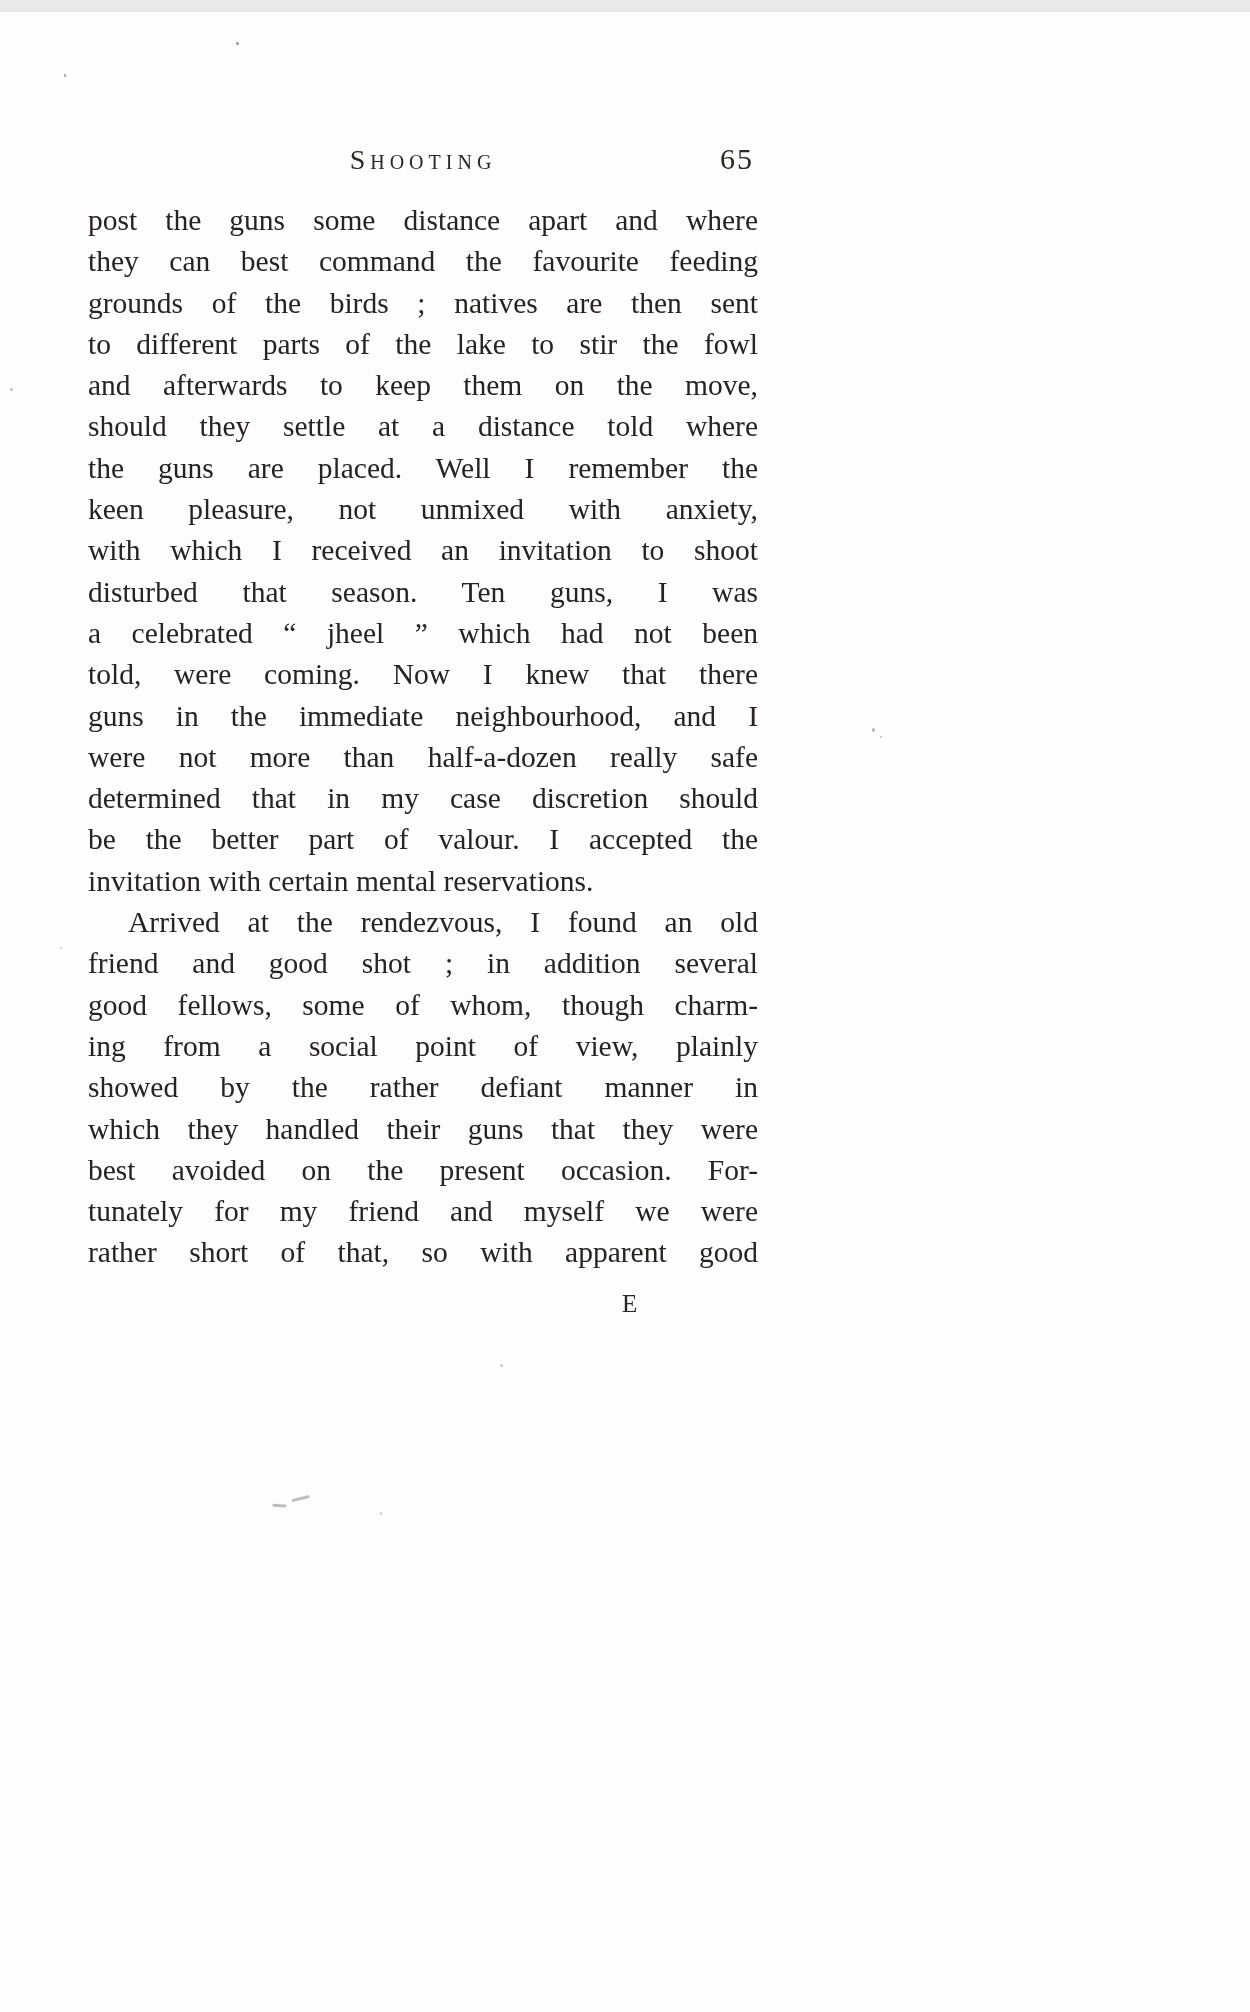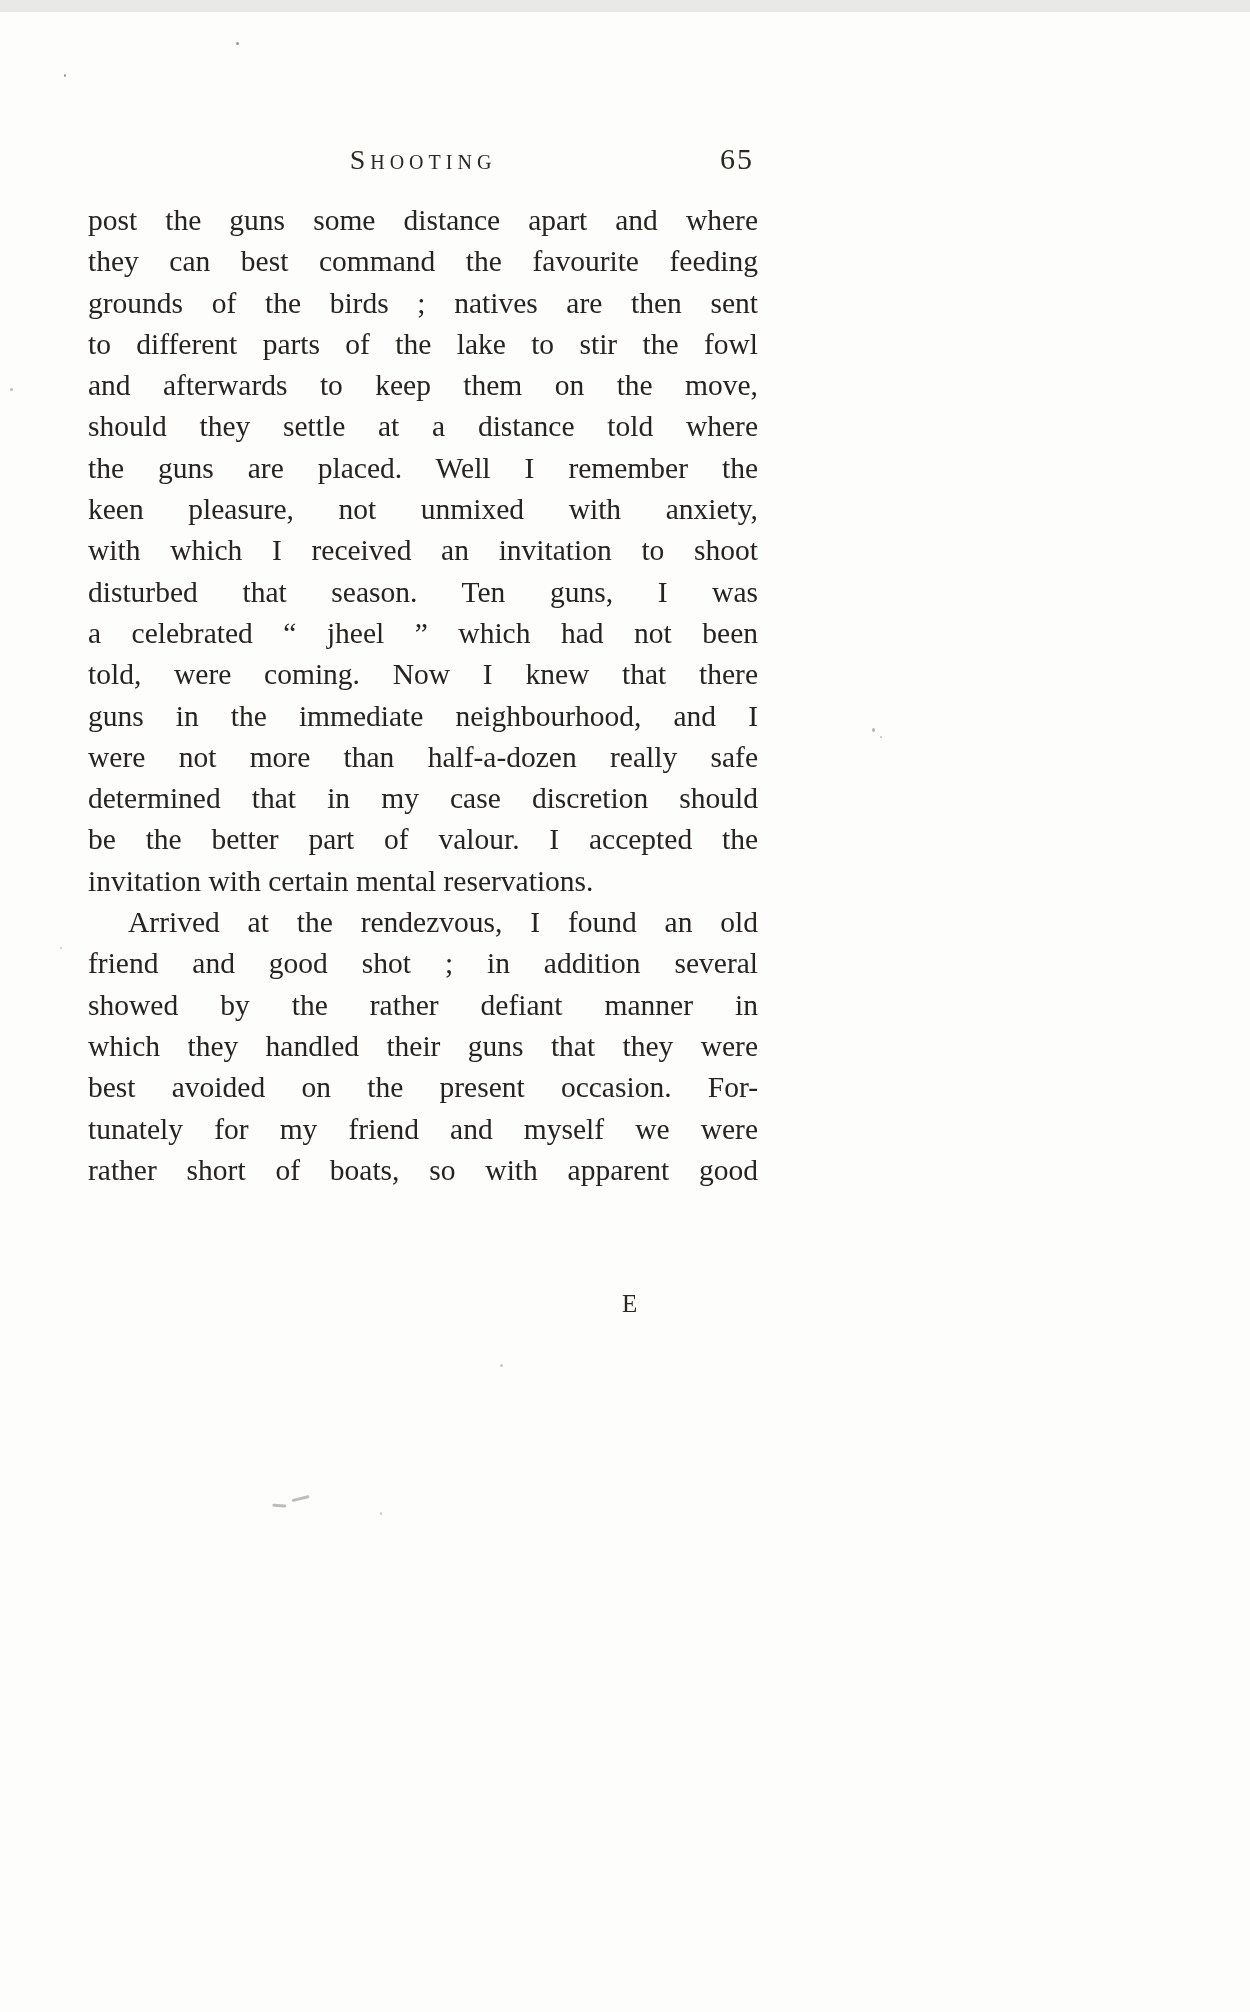--- a/index.html
+++ b/index.html
@@ -129,25 +129,27 @@
         <div class="line">told, were coming.  Now I knew that there</div>
         <div class="line">guns in the immediate neighbourhood, and I</div>
         <div class="line">were not more than half-a-dozen really safe</div>
         <div class="line">determined that in my case discretion should</div>
         <div class="line">be the better part of valour.  I accepted the</div>
         <div class="line no-justify">invitation with certain mental reservations.</div>
       </div>
       <div class="para">
         <div class="line indent">Arrived at the rendezvous, I found an old</div>
         <div class="line">friend and good shot ; in addition several</div>
+        <div class="line">good fellows, some of whom, though charm-</div>
+        <div class="line">ing from a social point of view, plainly</div>
         <div class="line">showed by the rather defiant manner in</div>
         <div class="line">which they handled their guns that they were</div>
         <div class="line">best avoided on the present occasion.  For-</div>
         <div class="line">tunately for my friend and myself we were</div>
-        <div class="line">rather short of boats, so with apparent good</div>
+        <div class="line">rather short of that, so with apparent good</div>
       </div>
     </div>
 
   <div class="signature-mark">E</div>
 
   <div class="speck s1"></div>
   <div class="speck s2"></div>
   <div class="speck s3"></div>
   <div class="speck s4"></div>
   <div class="speck s5"></div>

